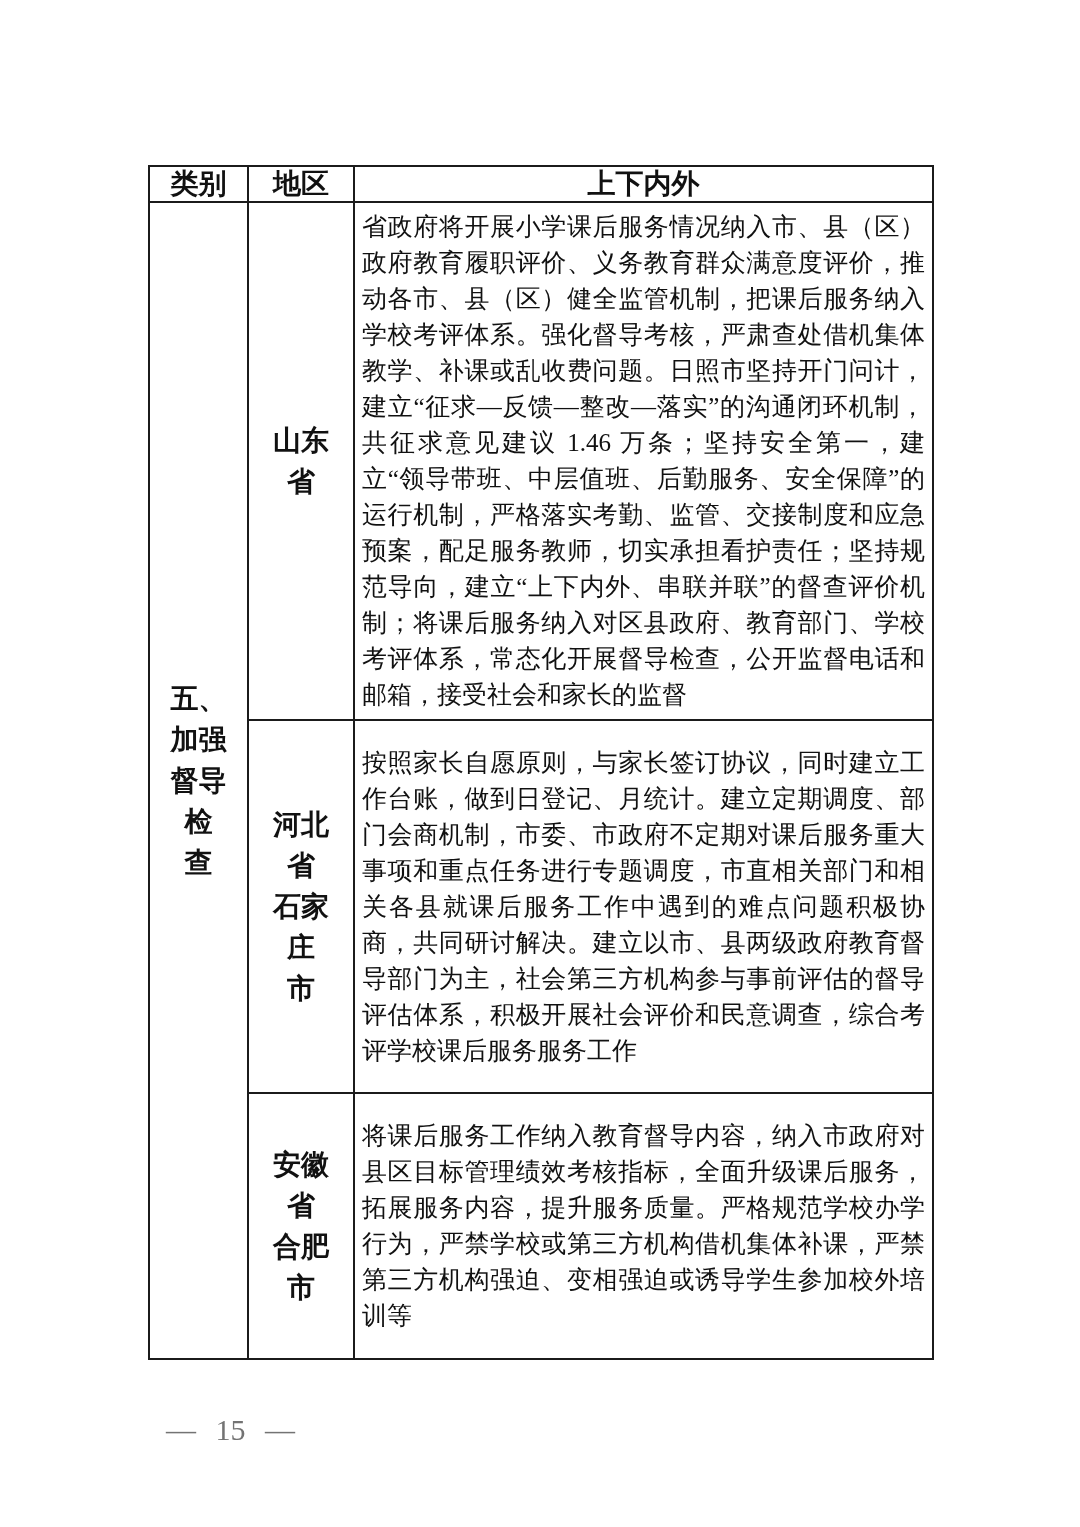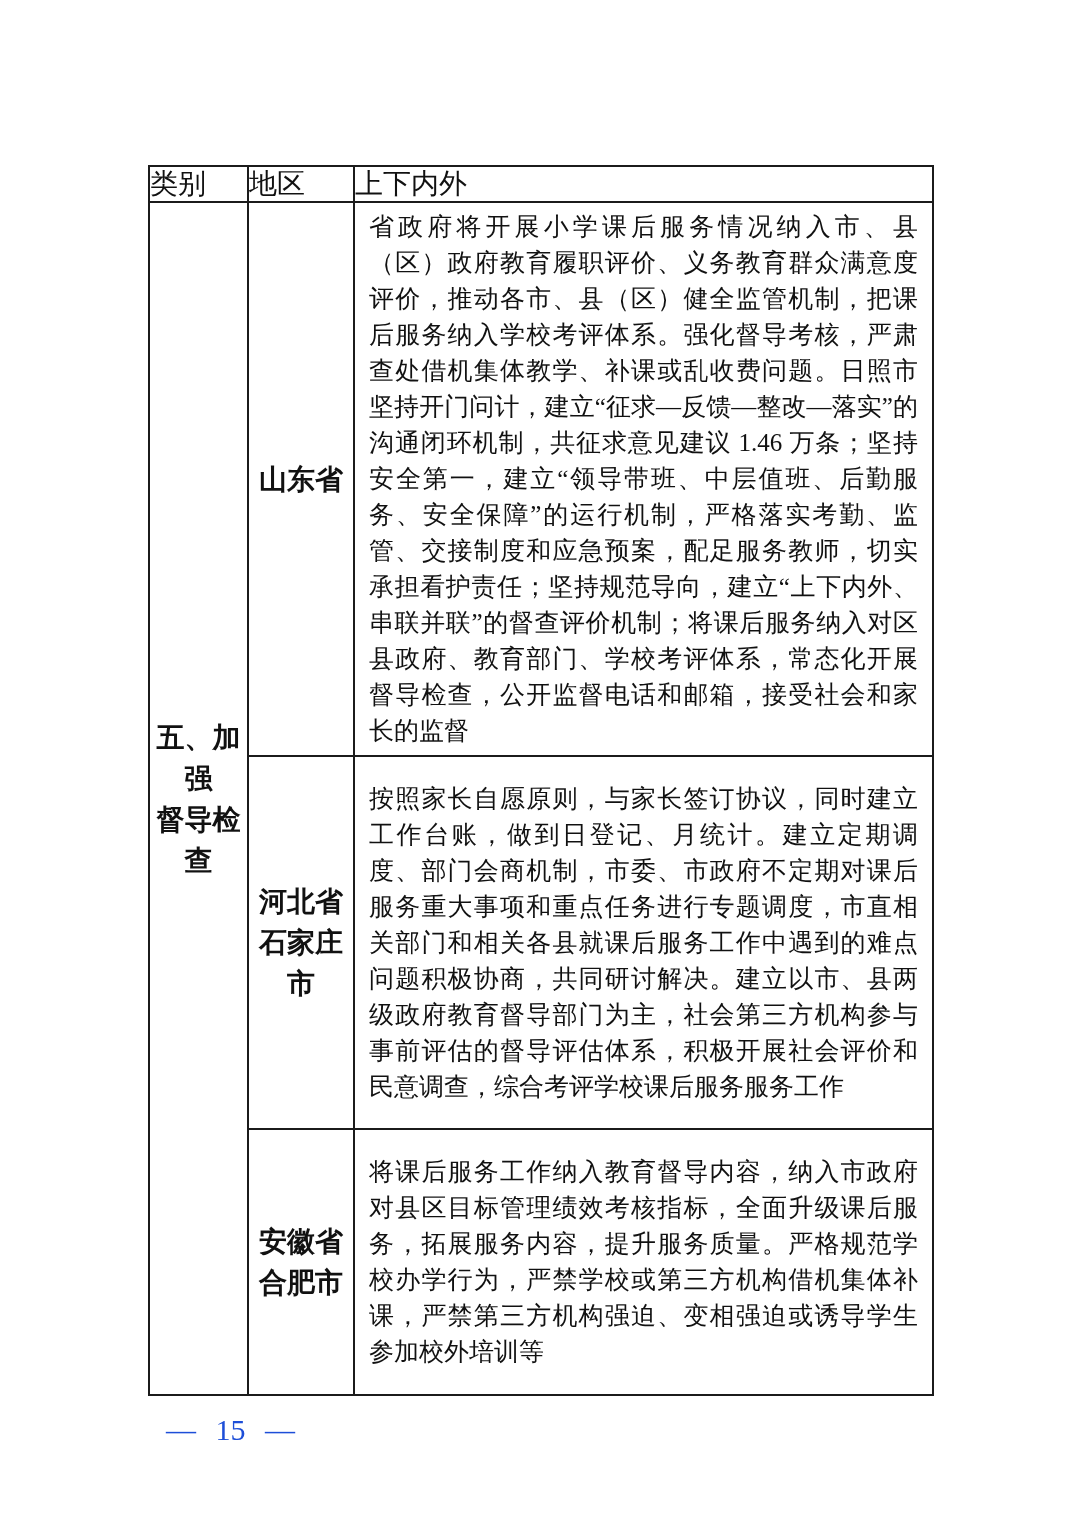--- a/index.html
+++ b/index.html
@@ -28,50 +28,50 @@
   table.doc-table col.c2 { width: 106px; }
   table.doc-table col.c3 { width: 579px; }
   table.doc-table th,
   table.doc-table td {
     border: 2px solid #1b1b1b;
     vertical-align: middle;
   }
   th.header-cell {
     height: 35px;
     font-size: 28px;
-    font-weight: normal;
-    text-align: left;
+    font-weight: bold;
+    text-align: center;
     line-height: 34px;
   }
   td.label-cell {
     font-size: 28px;
     font-weight: bold;
     text-align: center;
     line-height: 41px;
     white-space: pre-line;
-    padding: 0 0;
+    padding: 0 20px;
   }
   td.content-cell {
     font-size: 25px;
     line-height: 36px;
     text-align: justify;
     text-justify: inter-character;
-    padding: 6px 14px;
+    padding: 6px 7px;
   }
   tr.row-1 { height: 511px; }
   tr.row-2 { height: 373px; }
   tr.row-3 { height: 266px; }
   .page-footer {
     position: absolute;
     left: 166px;
     top: 1412px;
     font-size: 30px;
     line-height: 36px;
     word-spacing: 12px;
-    color: #1d4ed8;
+    color: #737373;
   }
 </style>
 </head>
 <body>
 
 <div class="page">
 
   <table class="doc-table">
     <colgroup>
       <col class="c1">

